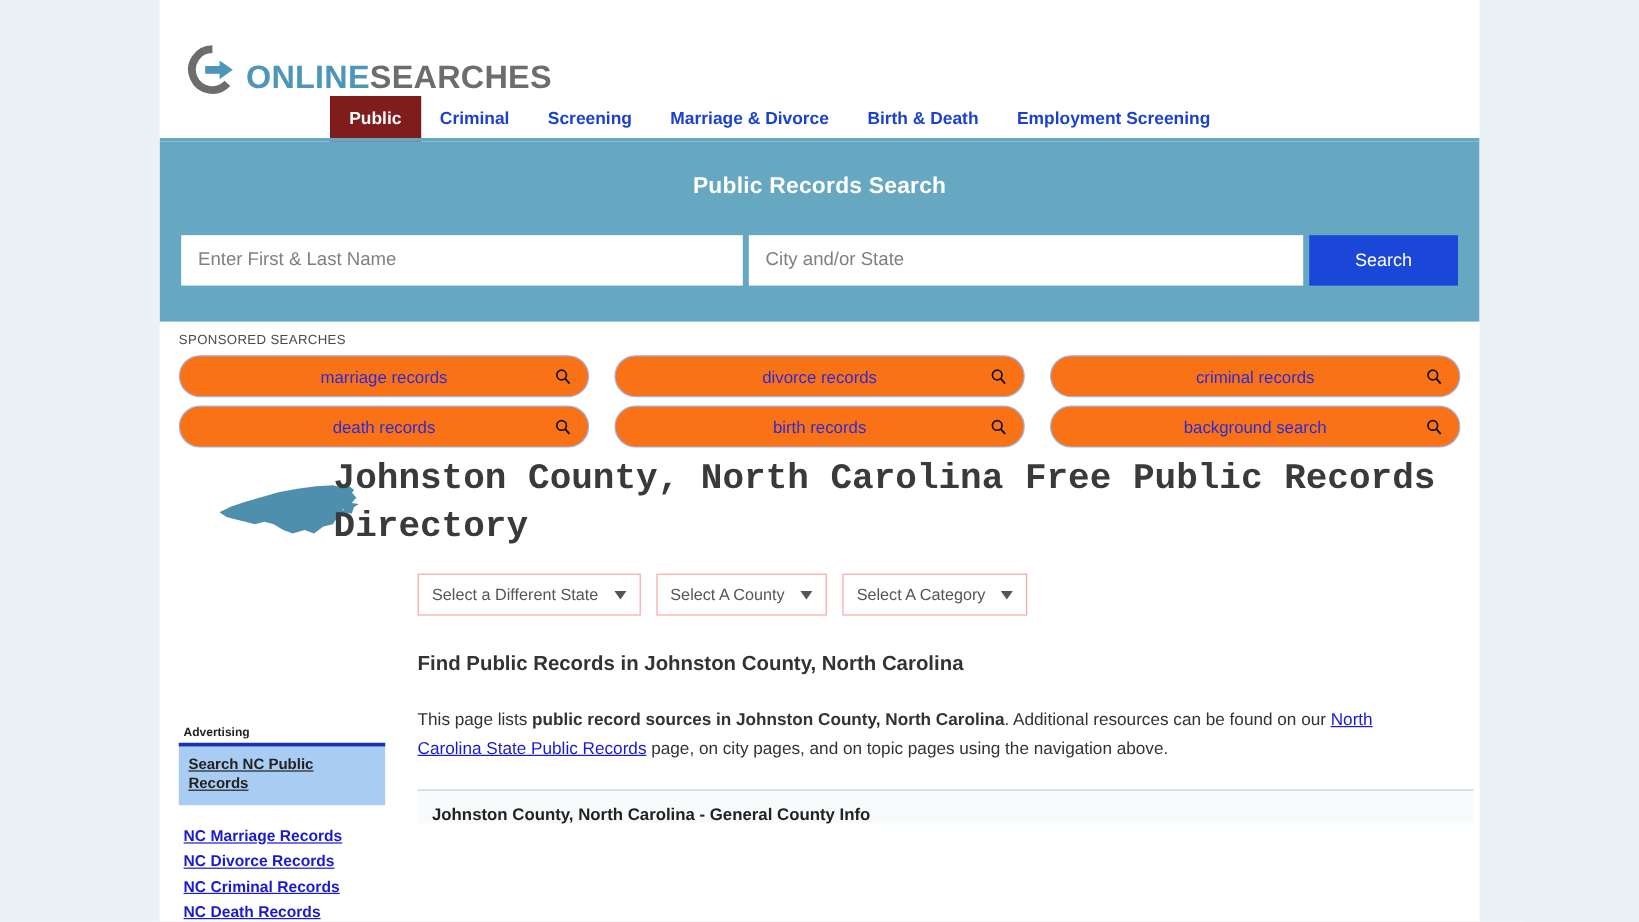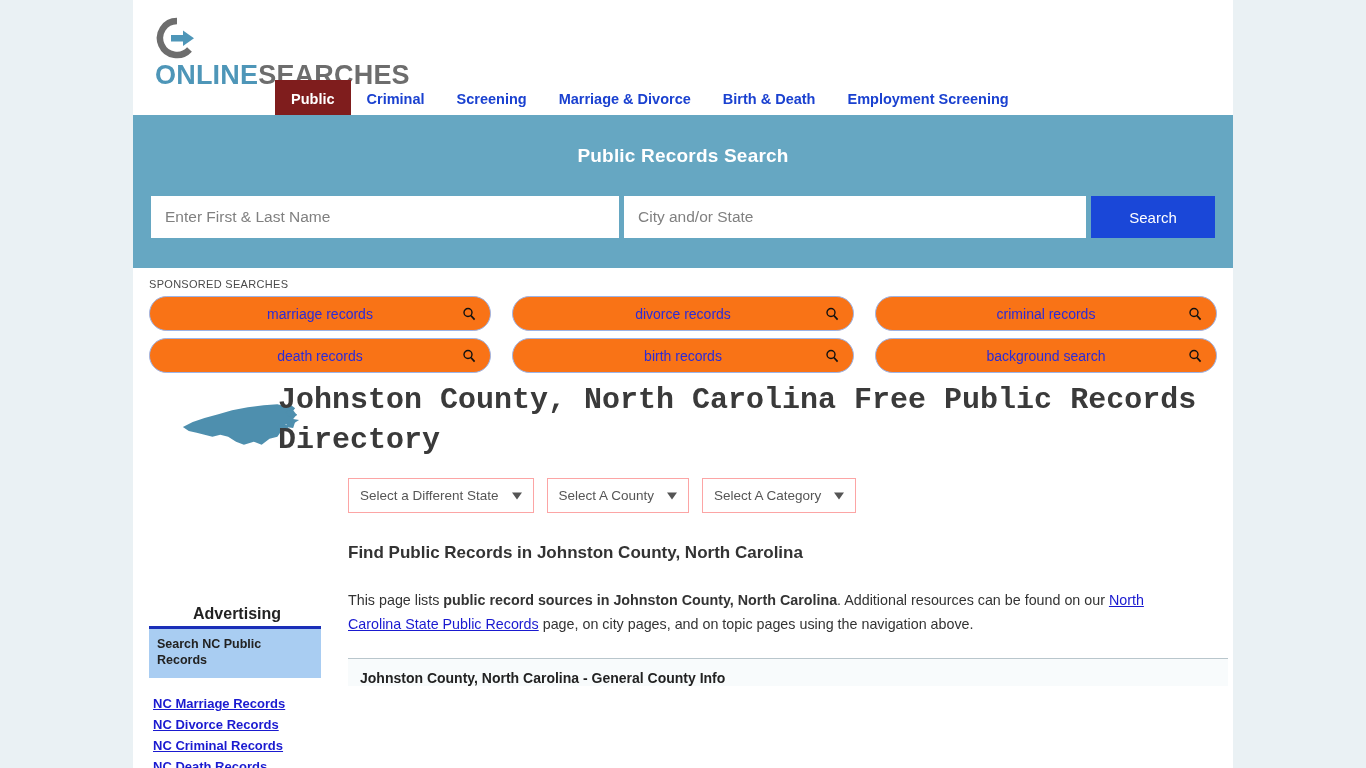--- a/index.html
+++ b/index.html
@@ -21,24 +21,23 @@
     left: 133px; top: 0;
     width: 1100px;
     height: 768px;
     background: #ffffff;
     overflow: hidden;
   }
 
   
   .logo-row {
     height: 80px;
-    padding: 16px 0 0 22px;
-    display: flex;
-    align-items: flex-start;
-    flex-direction: column;
+    padding: 16px 12px 0 22px;
+    display: flex;
+    align-items: flex-end;
   }
   .logo-mark { width: 44px; height: 44px; flex: none; margin-right: 6px; }
   .logo-text {
     font-size: 27px;
     font-weight: bold;
     letter-spacing: 0.2px;
     white-space: nowrap;
   }
   .logo-online { color: #4e96b8; }
   .logo-searches { color: #6d6d6d; }
@@ -209,38 +208,38 @@
     width: 880px;
     background: #f8fbfc;
     padding: 11px 12px 0 12px;
     font-size: 14px;
     font-weight: bold;
     color: #222;
   }
 
   
   .ad-label {
-    font-size: 16px;
+    font-size: 10px;
     font-weight: bold;
     color: #222;
     margin-bottom: 3px;
     padding-left: 4px;
-    margin-left: 40px;
   }
   .ad-box {
     background: #a9cdf2;
     border-top: 3px solid #1a2fb8;
     padding: 8px 8px 10px 8px;
     margin-bottom: 18px;
   }
   .ad-box-text {
     font-size: 12.5px;
     font-weight: bold;
     color: #222;
     line-height: 1.25;
+    text-decoration: underline;
   }
   .side-links { padding-left: 4px; }
   .side-link {
     display: block;
     font-size: 13px;
     font-weight: bold;
     color: #1a1ad0;
     text-decoration: underline;
     margin-bottom: 6px;
     cursor: pointer;

